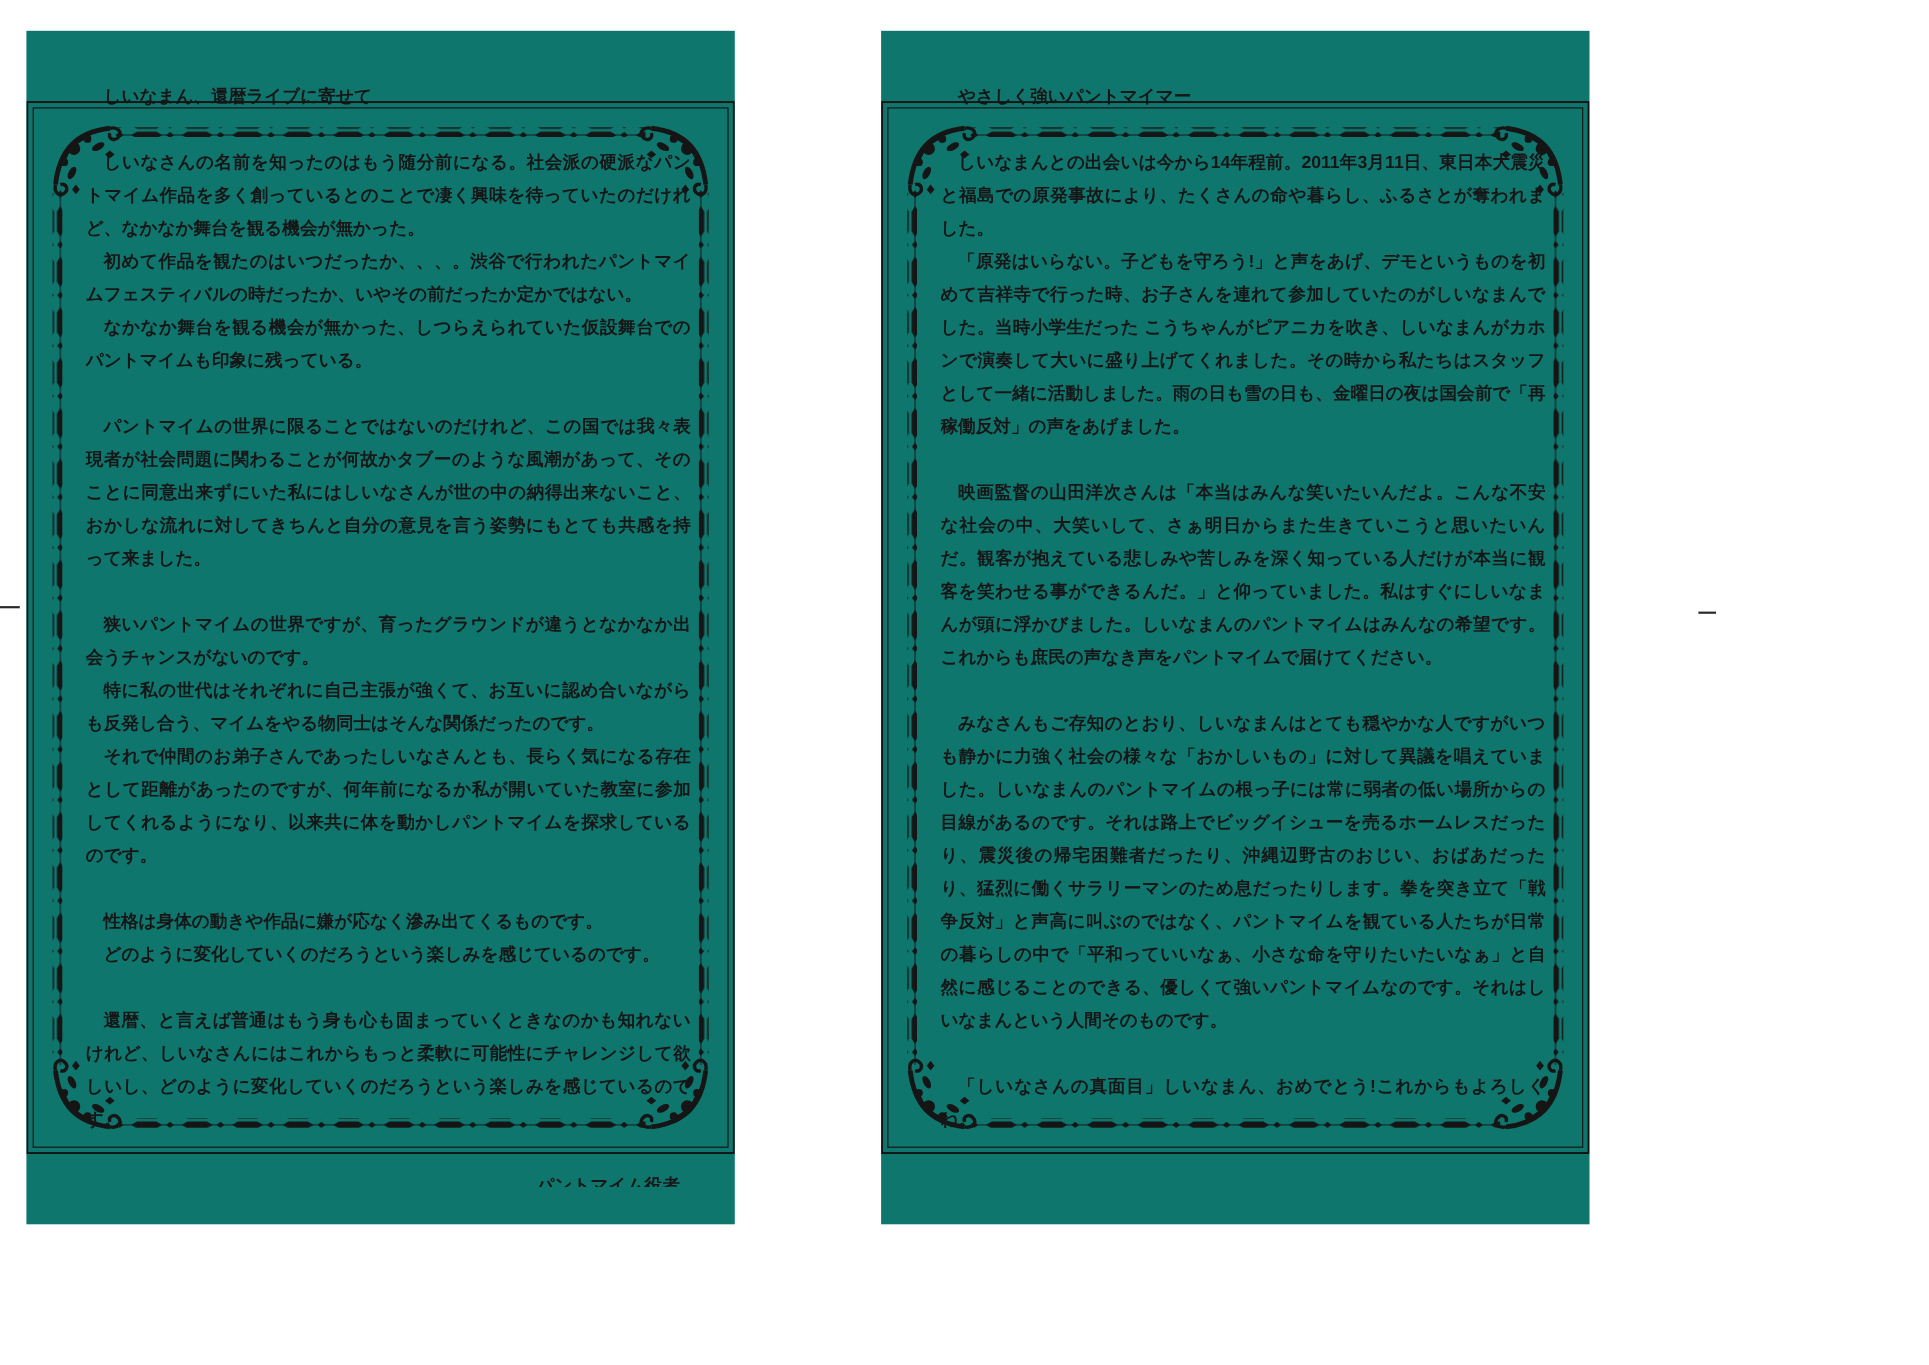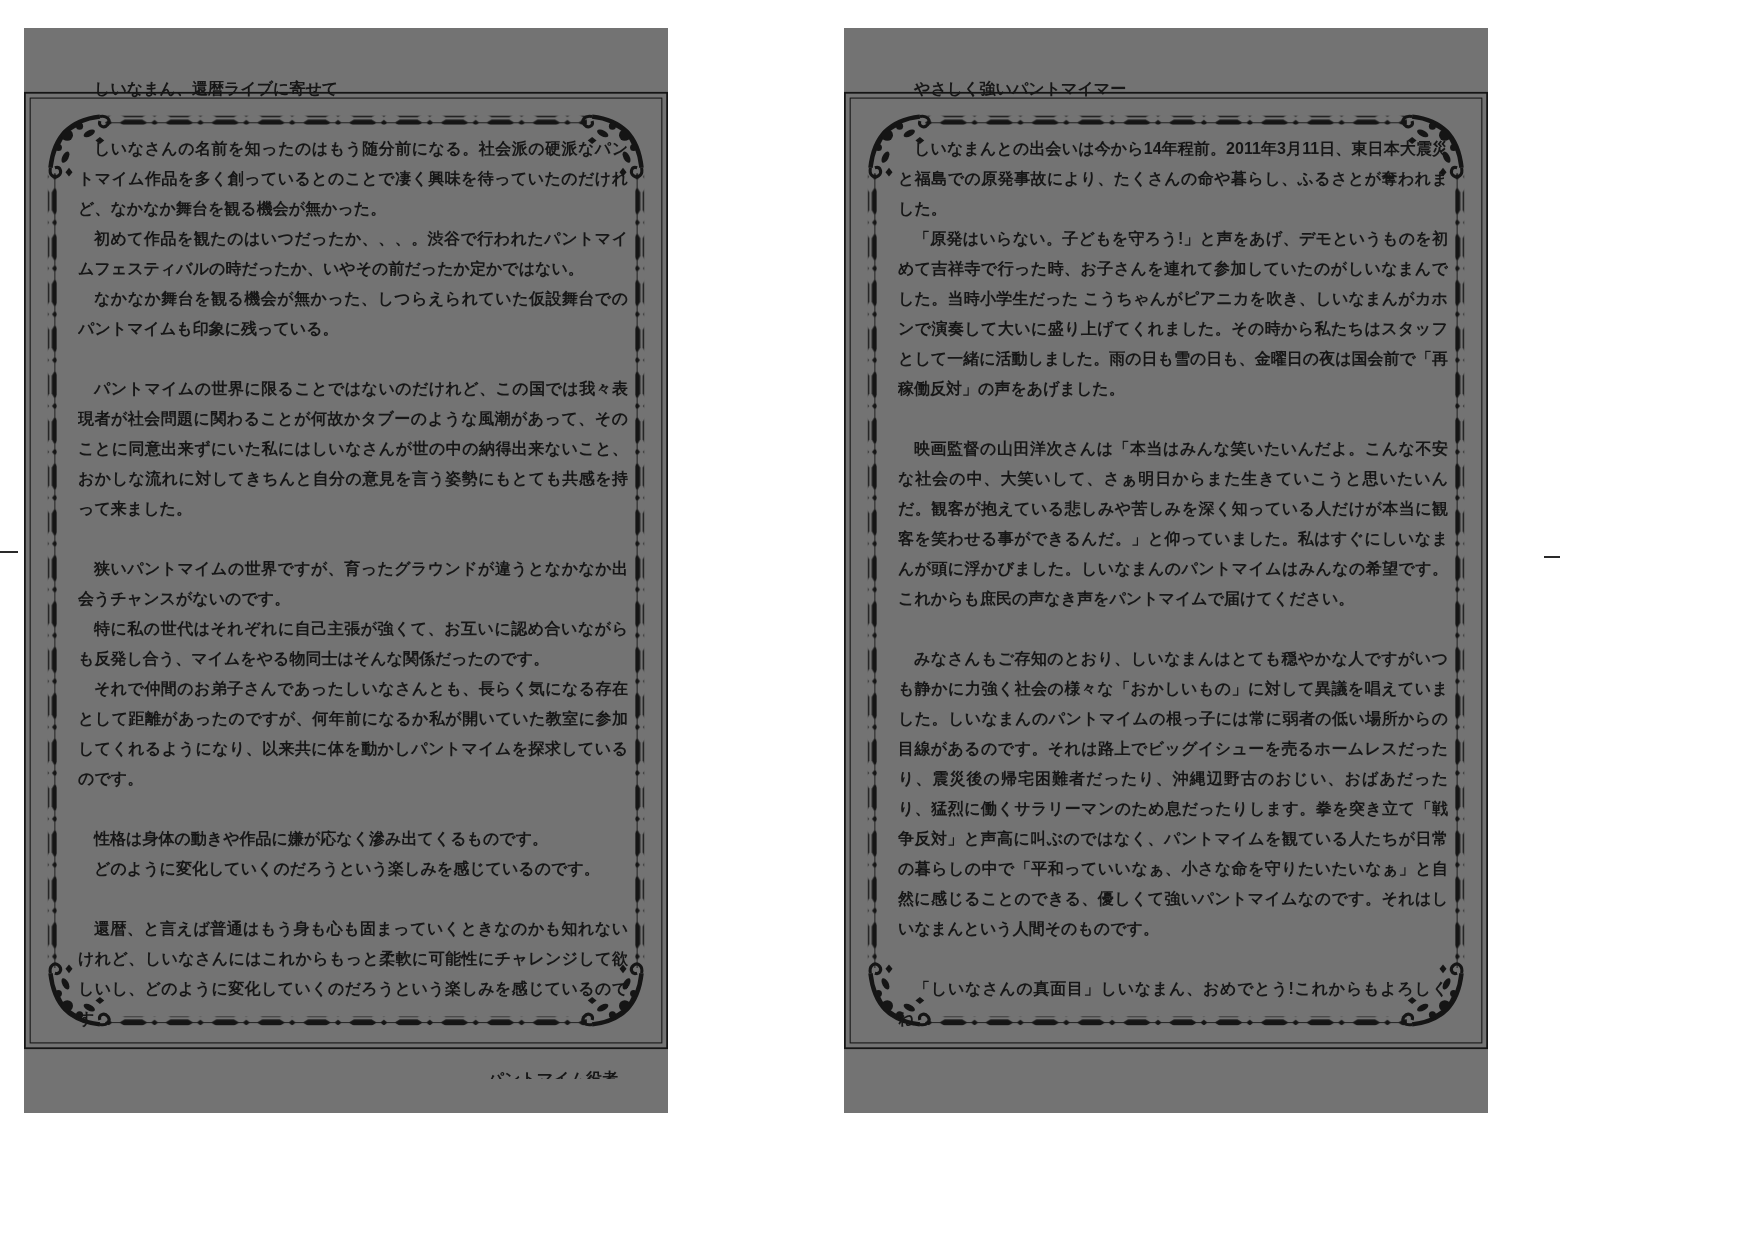--- a/index.html
+++ b/index.html
@@ -6,24 +6,24 @@
   body {
     width: 1754px; height: 1241px;
     position: relative;
     background: #ffffff;
     font-family: "Liberation Sans", "DejaVu Sans", sans-serif;
   }
   .sheet {
     position: absolute;
     top: 28px;
     width: 644px; height: 1085px;
-    background: #737373;
+    background: #0f766e;
   }
   #left-sheet  { left: 24px; }
-  #right-sheet { left: 844px; }
+  #right-sheet { left: 801px; }
   .frame {
     position: absolute; inset: 0;
     width: 100%; height: 100%;
     display: block;
   }
   .content {
     position: absolute;
     top: 46px; left: 54px; right: 40px; bottom: 34px;
     overflow: hidden;
     color: #161616;

